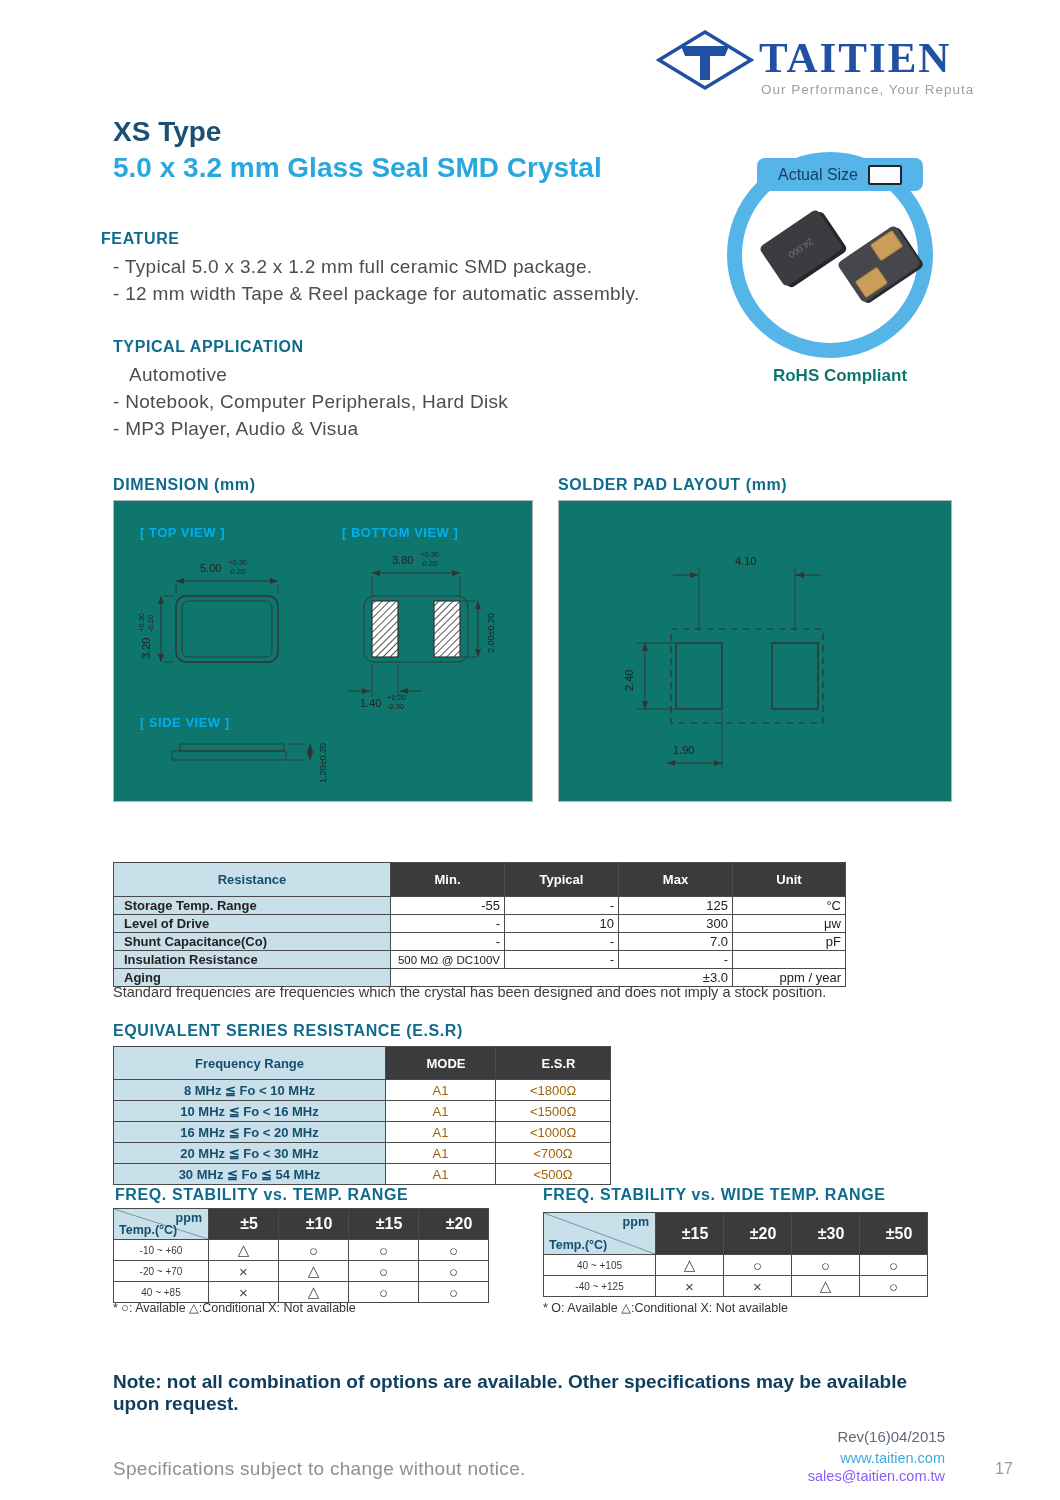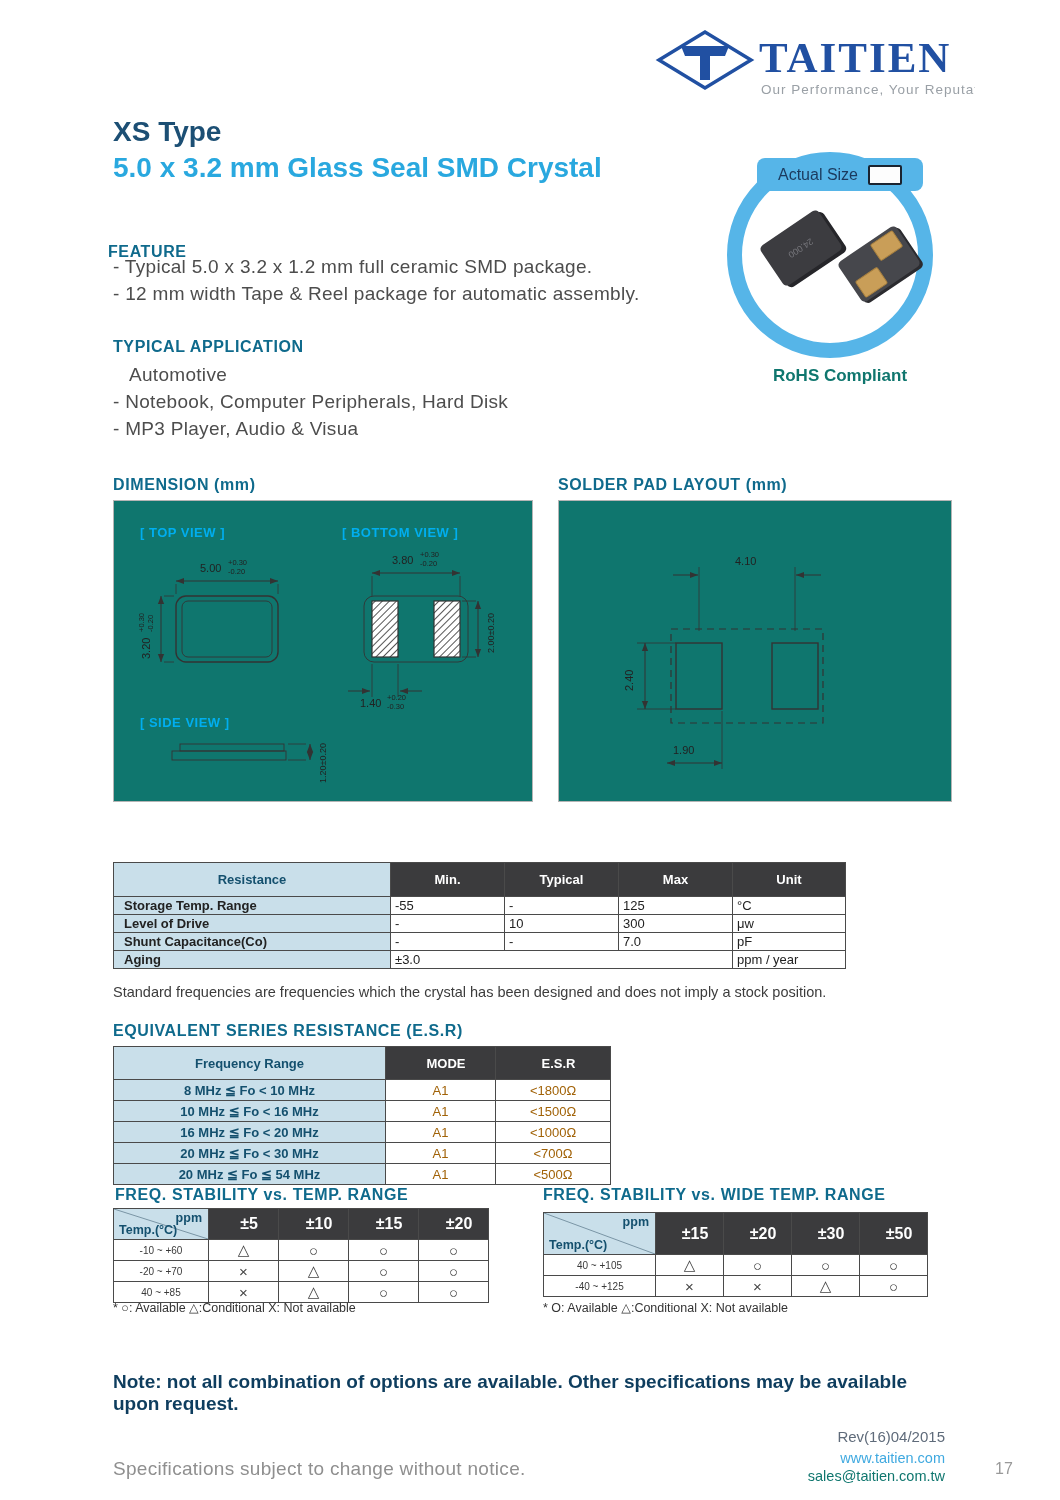--- a/index.html
+++ b/index.html
@@ -47,21 +47,21 @@
   .thin2{stroke-width:0.9;}
   .dash{stroke-dasharray:7 5;stroke-width:1.2;}
 
   
   table{border-collapse:collapse;table-layout:fixed;}
   .etable{left:113px;top:862px;width:732px;}
   .etable th,.etable td{border:1px solid #4a4a4a;font-size:13px;padding:0 4px;}
   .lightcell{background:#C9DFEA;color:#14506e;font-weight:bold;}
   .darkcell{background:#3B3B3D;color:#ffffff;font-weight:bold;text-align:center;padding-left:12px;}
   .etable .hdr th{height:33px;}
-  .etable td{height:17px;text-align:left;color:#222;}
+  .etable td{height:17px;text-align:right;color:#222;}
   .etable td.pname{text-align:left;padding-left:10px;}
   .etable td.smalltxt{font-size:11.5px;}
   .tbl-note{left:113px;top:984px;font-size:14.5px;color:#3c3c3c;}
 
   .esrtable{left:113px;top:1046px;width:497px;}
   .esrtable th,.esrtable td{border:1px solid #4a4a4a;font-size:13px;}
   .esrtable .hdr th{height:30px;}
   .esrtable td{height:18px;text-align:center;color:#a16207;}
   .esrtable td.frange{font-weight:bold;background:#C9DFEA;color:#14506e;}
 
@@ -73,41 +73,41 @@
   .corner .c-bot{position:absolute;bottom:2px;left:5px;font-size:12.5px;font-weight:bold;color:#14506e;}
   .rlabel{background:#C9DFEA;color:#3a3a3a;font-size:10px;}
   .sym{font-size:15px;color:#444;}
   .fnote{font-size:12.5px;color:#333;}
 
   .note{left:113px;top:1371px;width:845px;font-size:19px;font-weight:bold;color:#0e3d5e;}
 
   .f-left{left:113px;top:1458px;font-size:19px;color:#8f8f8f;letter-spacing:0.3px;}
   .f-rev{left:645px;top:1428px;width:300px;text-align:right;font-size:15px;color:#5f6b7a;}
   .f-web{left:645px;top:1450px;width:300px;text-align:right;font-size:14.5px;color:#3FA9E0;text-decoration:none;}
-  .f-email{left:645px;top:1468px;width:300px;text-align:right;font-size:14.5px;color:#0f766e;text-decoration:none;}
+  .f-email{left:645px;top:1468px;width:300px;text-align:right;font-size:14.5px;color:#8b5cf6;text-decoration:none;}
   .f-page{left:995px;top:1460px;font-size:16px;color:#999;}
 </style>
 </head>
 <body>
 
 <div class="page">
 
   <svg class="abs" style="left:655px;top:24px;" width="320" height="78" viewBox="0 0 320 78">
     <polygon points="4,36 50,8 96,36 50,64" fill="none" stroke="#2150A2" stroke-width="3.5"></polygon>
     <g fill="#2150A2">
       <path d="M26,22 L74,22 L70,32 L55,32 L55,56 L45,56 L45,32 L30,32 Z"></path>
     </g>
     <text x="104" y="48" font-family="'Liberation Serif',serif" font-size="43" font-weight="bold" fill="#2150A2" letter-spacing="2">TAITIEN</text>
     <text x="106" y="70" class="logo-tagline">Our Performance, Your Reputation</text>
   </svg>
 
   <div class="abs title1">XS Type</div>
   <div class="abs title2">5.0 x 3.2 mm Glass Seal SMD Crystal</div>
 
-  <div class="abs sect-h" style="left:108px;top:230px;margin-top:13px;">FEATURE</div>
+  <div class="abs sect-h" style="left:101px;top:230px;">FEATURE</div>
   <div class="abs" style="left:113px;top:253px;">
     <div class="body-li">- Typical 5.0 x 3.2 x 1.2 mm full ceramic SMD package.</div>
     <div class="body-li">- 12 mm width Tape &amp; Reel package for automatic assembly.</div>
   </div>
 
   <div class="abs sect-h" style="left:113px;top:338px;">TYPICAL APPLICATION</div>
   <div class="abs" style="left:113px;top:361px;">
     <div class="body-li" style="padding-left:16px;">Automotive</div>
     <div class="body-li">- Notebook, Computer Peripherals, Hard Disk</div>
     <div class="body-li">- MP3 Player, Audio &amp; Visua</div>
@@ -254,20 +254,27 @@
       <td>μw</td>
     </tr>
     <tr>
       <td class="pname lightcell">Shunt Capacitance(Co)</td>
       <td>-</td>
       <td>-</td>
       <td>7.0</td>
       <td>pF</td>
     </tr>
     <tr>
+      <td class="pname lightcell">Insulation Resistance</td>
+      <td class="smalltxt">500 MΩ @ DC100V</td>
+      <td>-</td>
+      <td>-</td>
+      <td></td>
+    </tr>
+    <tr>
       <td class="pname lightcell">Aging</td>
       <td colspan="3">±3.0</td>
       <td>ppm / year</td>
     </tr>
   </tbody>
     </table>
   <div class="abs tbl-note">Standard frequencies are frequencies which the crystal has been designed and does not imply a stock position.</div>
 
   <div class="abs sect-h" style="left:113px;top:1022px;">EQUIVALENT SERIES RESISTANCE (E.S.R)</div>
   <table class="abs esrtable">
@@ -296,21 +303,21 @@
       <td class="frange">16 MHz ≦ Fo &lt; 20 MHz</td>
       <td>A1</td>
       <td>&lt;1000Ω</td>
     </tr>
     <tr>
       <td class="frange">20 MHz ≦ Fo &lt; 30 MHz</td>
       <td>A1</td>
       <td>&lt;700Ω</td>
     </tr>
     <tr>
-      <td class="frange">20 MHz ≦ Fo ≦ 54 MHz</td>
+      <td class="frange">30 MHz ≦ Fo ≦ 54 MHz</td>
       <td>A1</td>
       <td>&lt;500Ω</td>
     </tr>
   </tbody>
     </table>
 
   <div class="abs sect-h" style="left:115px;top:1186px;">FREQ. STABILITY vs. TEMP. RANGE</div>
   <table class="abs ftable" style="left:113px;top:1208px;width:375px;">
     <colgroup>
         <col style="width:95px">

